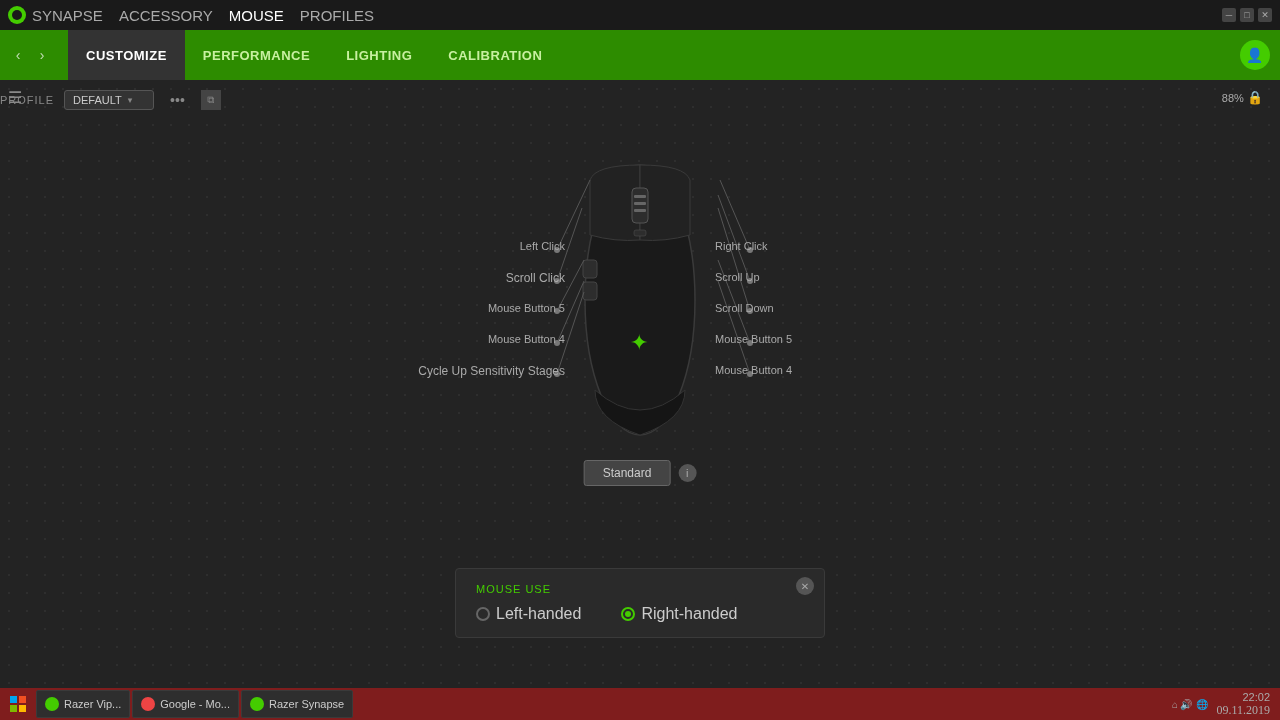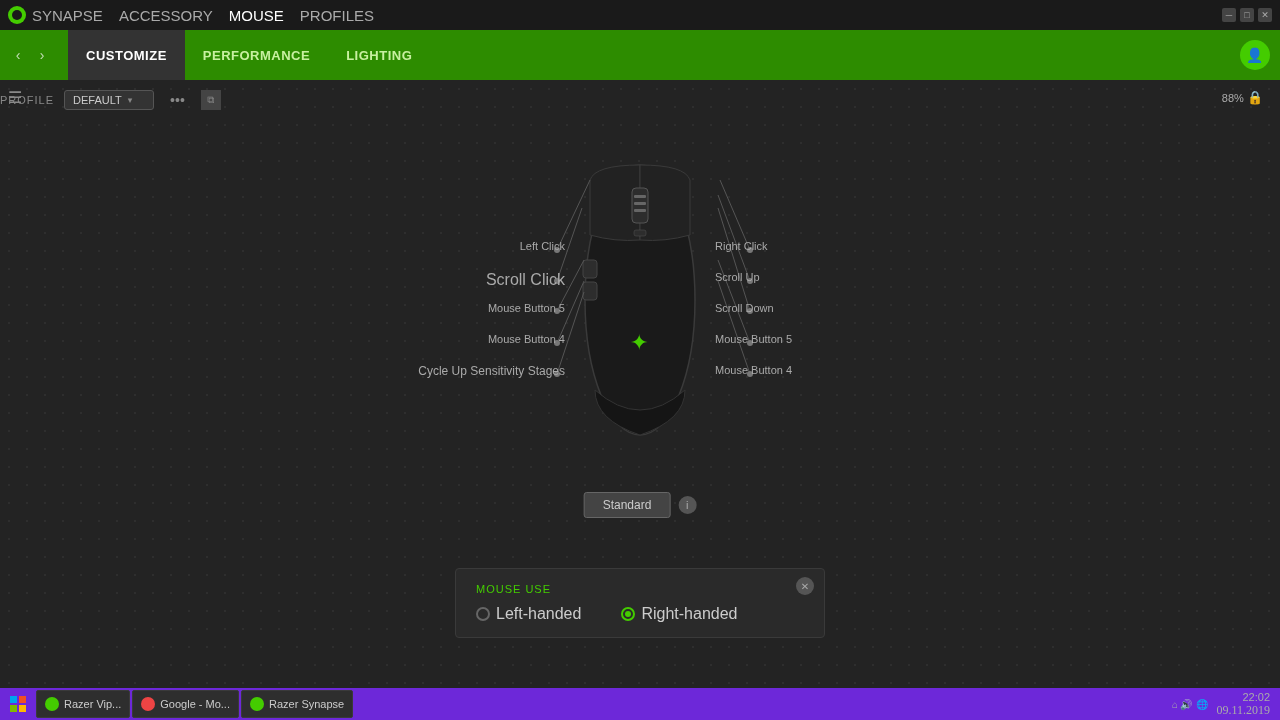--- a/index.html
+++ b/index.html
@@ -326,21 +326,21 @@
       align-items: center;
       justify-content: center;
       font-size: 11px;
       color: #666;
       letter-spacing: 1px;
     }
 
     
     .taskbar {
       height: 32px;
-      background: #6d28d9;
+      background: #7f1d1d;
       position: absolute;
       bottom: 0;
       left: 0;
       right: 0;
       display: flex;
       align-items: center;
       padding: 0 4px;
       z-index: 100;
     }
     .taskbar-start {
@@ -410,20 +410,21 @@
 
 <div class="tab-bar">
   <div class="tab-bar-nav-btns">
     <div class="nav-arrow">‹</div>
     <div class="nav-arrow">›</div>
   </div>
   <div class="tabs">
     <div class="tab active">CUSTOMIZE</div>
     <div class="tab">PERFORMANCE</div>
     <div class="tab">LIGHTING</div>
+    <div class="tab">CALIBRATION</div>
   </div>
   <div class="tab-bar-right">
     <div class="user-avatar">
       <span>👤</span>
     </div>
   </div>
 </div>
 
 <div class="content">
 
@@ -497,33 +498,33 @@
       <circle cx="750" cy="171" r="3" fill="#777"></circle>
 
       <line x1="750" y1="203" x2="718" y2="120" stroke="#555" stroke-width="1"></line>
       <circle cx="750" cy="203" r="3" fill="#777"></circle>
 
       <line x1="750" y1="234" x2="718" y2="141" stroke="#555" stroke-width="1"></line>
       <circle cx="750" cy="234" r="3" fill="#777"></circle>
     </svg>
 
     <div style="position:absolute;top:100px;right:calc(50% + 75px);text-align:right;font-size:11px;color:#aaa;">Left Click</div>
-    <div style="position:absolute;top:131px;right:calc(50% + 75px);text-align:right;font-size:16px;color:#aaa;">Scroll Click</div>
+    <div style="position:absolute;top:131px;right:calc(50% + 75px);text-align:right;font-size:12px;color:#aaa;">Scroll Click</div>
     <div style="position:absolute;top:162px;right:calc(50% + 75px);text-align:right;font-size:11px;color:#aaa;">Mouse Button 5</div>
     <div style="position:absolute;top:193px;right:calc(50% + 75px);text-align:right;font-size:11px;color:#aaa;">Mouse Button 4</div>
     <div style="position:absolute;top:224px;right:calc(50% + 75px);font-size:12px;color:#aaa;">Cycle Up Sensitivity Stages</div>
 
     <div style="position:absolute;top:100px;left:calc(50% + 75px);font-size:11px;color:#aaa;">Right Click</div>
     <div style="position:absolute;top:131px;left:calc(50% + 75px);font-size:11px;color:#aaa;">Scroll Up</div>
     <div style="position:absolute;top:162px;left:calc(50% + 75px);font-size:11px;color:#aaa;">Scroll Down</div>
     <div style="position:absolute;top:193px;left:calc(50% + 75px);font-size:11px;color:#aaa;">Mouse Button 5</div>
     <div style="position:absolute;top:224px;left:calc(50% + 75px);font-size:11px;color:#aaa;">Mouse Button 4</div>
   </div>
 
-  <div class="standard-btn-area" style="top:412px; bottom:auto;">
+  <div class="standard-btn-area" style="top:380px; bottom:auto;">
     <button class="standard-btn">Standard</button>
     <div class="info-btn">i</div>
   </div>
 
   <div class="mouse-use-panel">
     <button class="panel-close-btn">✕</button>
     <div class="mouse-use-title">MOUSE USE</div>
     <div class="mouse-use-options">
       <label class="radio-option">
         <div class="radio-circle"></div>

